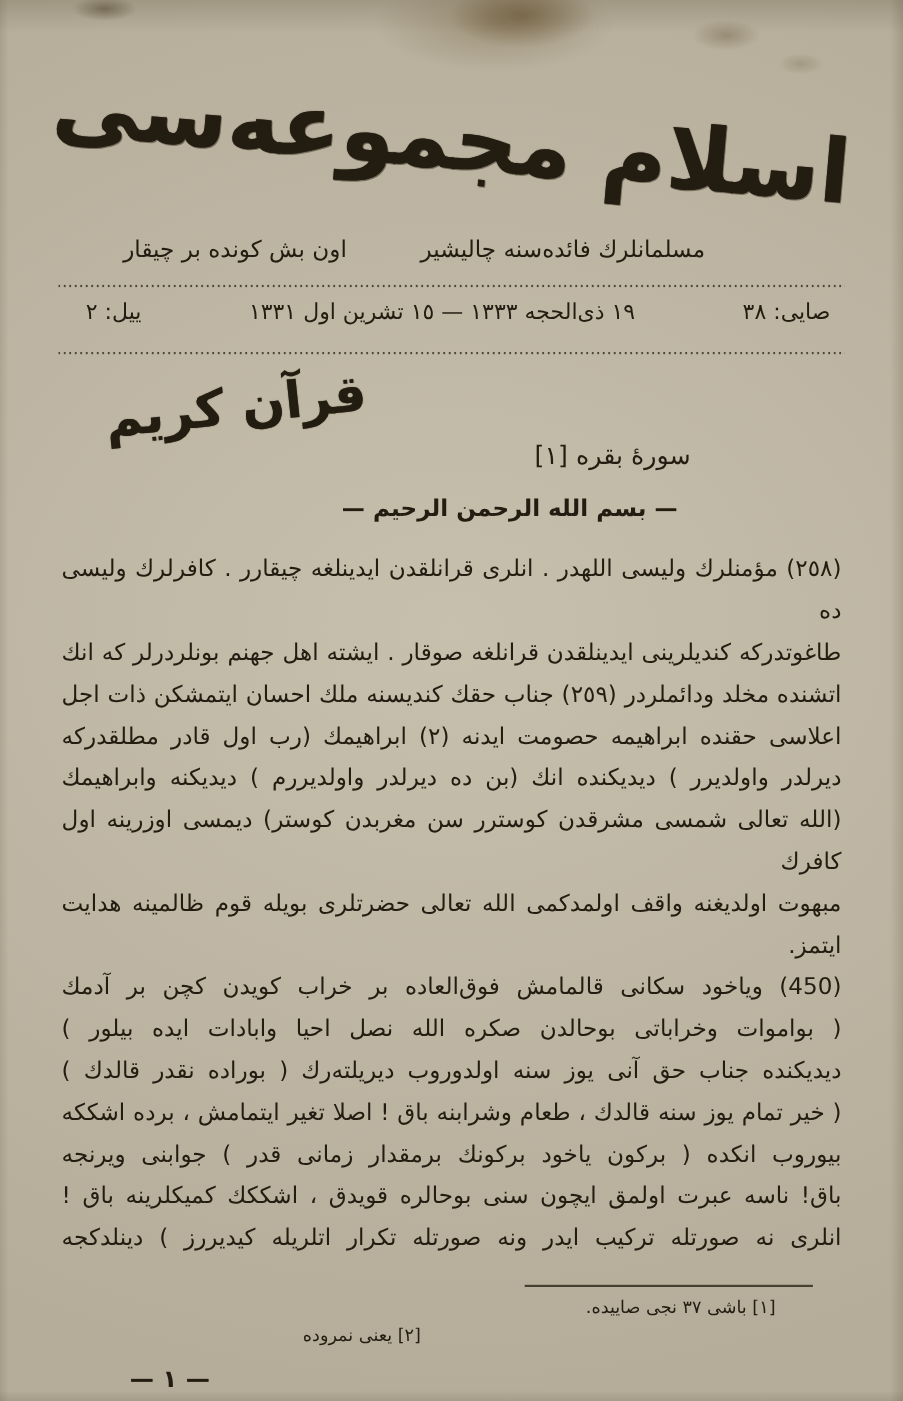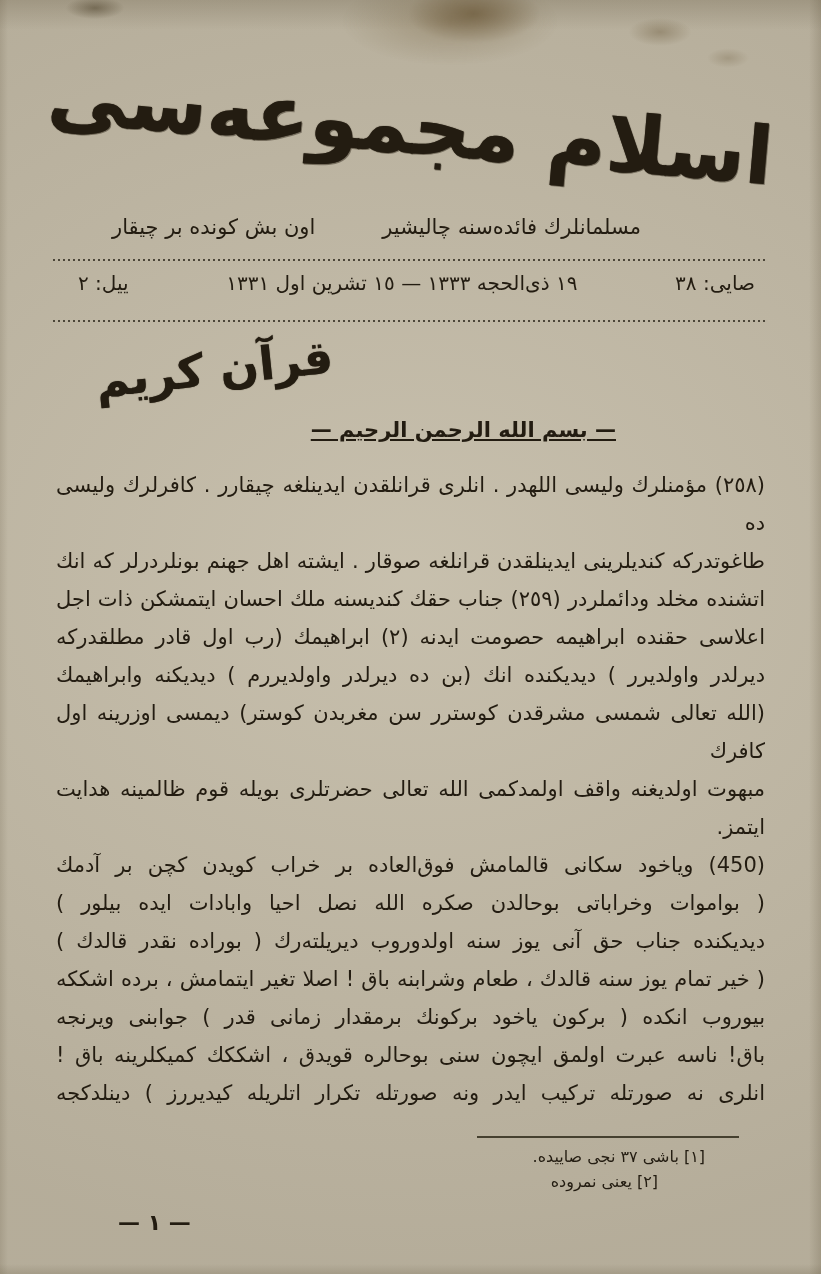--- a/index.html
+++ b/index.html
@@ -54,35 +54,35 @@
     font-size:20px;line-height:28px;
   }
   .section-heading-wrap{margin-top:20px;text-align:left;padding-left:95px;}
   .section-heading{
     display:inline-block;
     font-size:46px;font-weight:bold;
     transform:rotate(-6deg);
     text-shadow:0 0 1px rgba(30,22,10,.8);
   }
   .subtitle{margin-top:6px;padding-right:193px;font-size:23px;}
-  .basmala{margin-top:22px;padding-right:205px;font-size:21px;font-weight:bold;text-decoration:underline;}
+  .basmala{margin-top:22px;padding-right:205px;font-size:21px;font-weight:bold;}
   .body-text{margin-top:24px;padding:0 56px;font-size:21px;}
   .body-text .line{
     line-height:38px;
     text-align:justify;
     text-align-last:justify;
     white-space:normal;
   }
   .fn-rule{
     height:2px;width:262px;
     margin:24px 82px 6px auto;
     background:#45402f;
   }
   .footnotes{padding-right:116px;font-size:16px;line-height:25px;}
-  .footnote-2{padding-right:47px;}
+  .footnote-2{padding-right:47px;text-align:center;}
   .page-number{
     direction:ltr;text-align:left;
     padding-left:118px;margin-top:16px;
     font-size:22px;font-weight:bold;letter-spacing:4px;
   }
 </style>
 </head>
 <body>
 
 <div class="page">
@@ -105,20 +105,21 @@
     <span>١٩ ذی‌الحجه ١٣٣٣ — ١٥ تشرین اول ١٣٣١</span>
     <span>ییل: ٢</span>
   </div>
 
   <div class="rule-dotted"></div>
 
   <div class="section-heading-wrap">
     <div class="section-heading">قرآن كریم</div>
   </div>
 
+  <div class="subtitle">سورهٔ بقره [١]</div>
 
   <div class="basmala">— بسم الله الرحمن الرحیم —</div>
 
   <div class="body-text">
       <div class="line">(٢٥٨) مؤمنلرك ولیسی اللهدر . انلری قرانلقدن ایدینلغه چیقارر . كافرلرك ولیسی ده</div>
       <div class="line">طاغوتدركه كندیلرینی ایدینلقدن قرانلغه صوقار . ایشته اهل جهنم بونلردرلر كه انك</div>
       <div class="line">اتشنده مخلد ودائملردر (٢٥٩) جناب حقك كندیسنه ملك احسان ایتمشكن ذات اجل</div>
       <div class="line">اعلاسی حقنده ابراهیمه حصومت ایدنه (٢) ابراهیمك (رب اول قادر مطلقدركه</div>
       <div class="line">دیرلدر واولدیرر ) دیدیكنده انك (بن ده دیرلدر واولدیررم ) دیدیكنه وابراهیمك</div>
       <div class="line">(الله تعالی شمسی مشرقدن كوسترر سن مغربدن كوستر) دیمسی اوزرینه اول كافرك</div>

